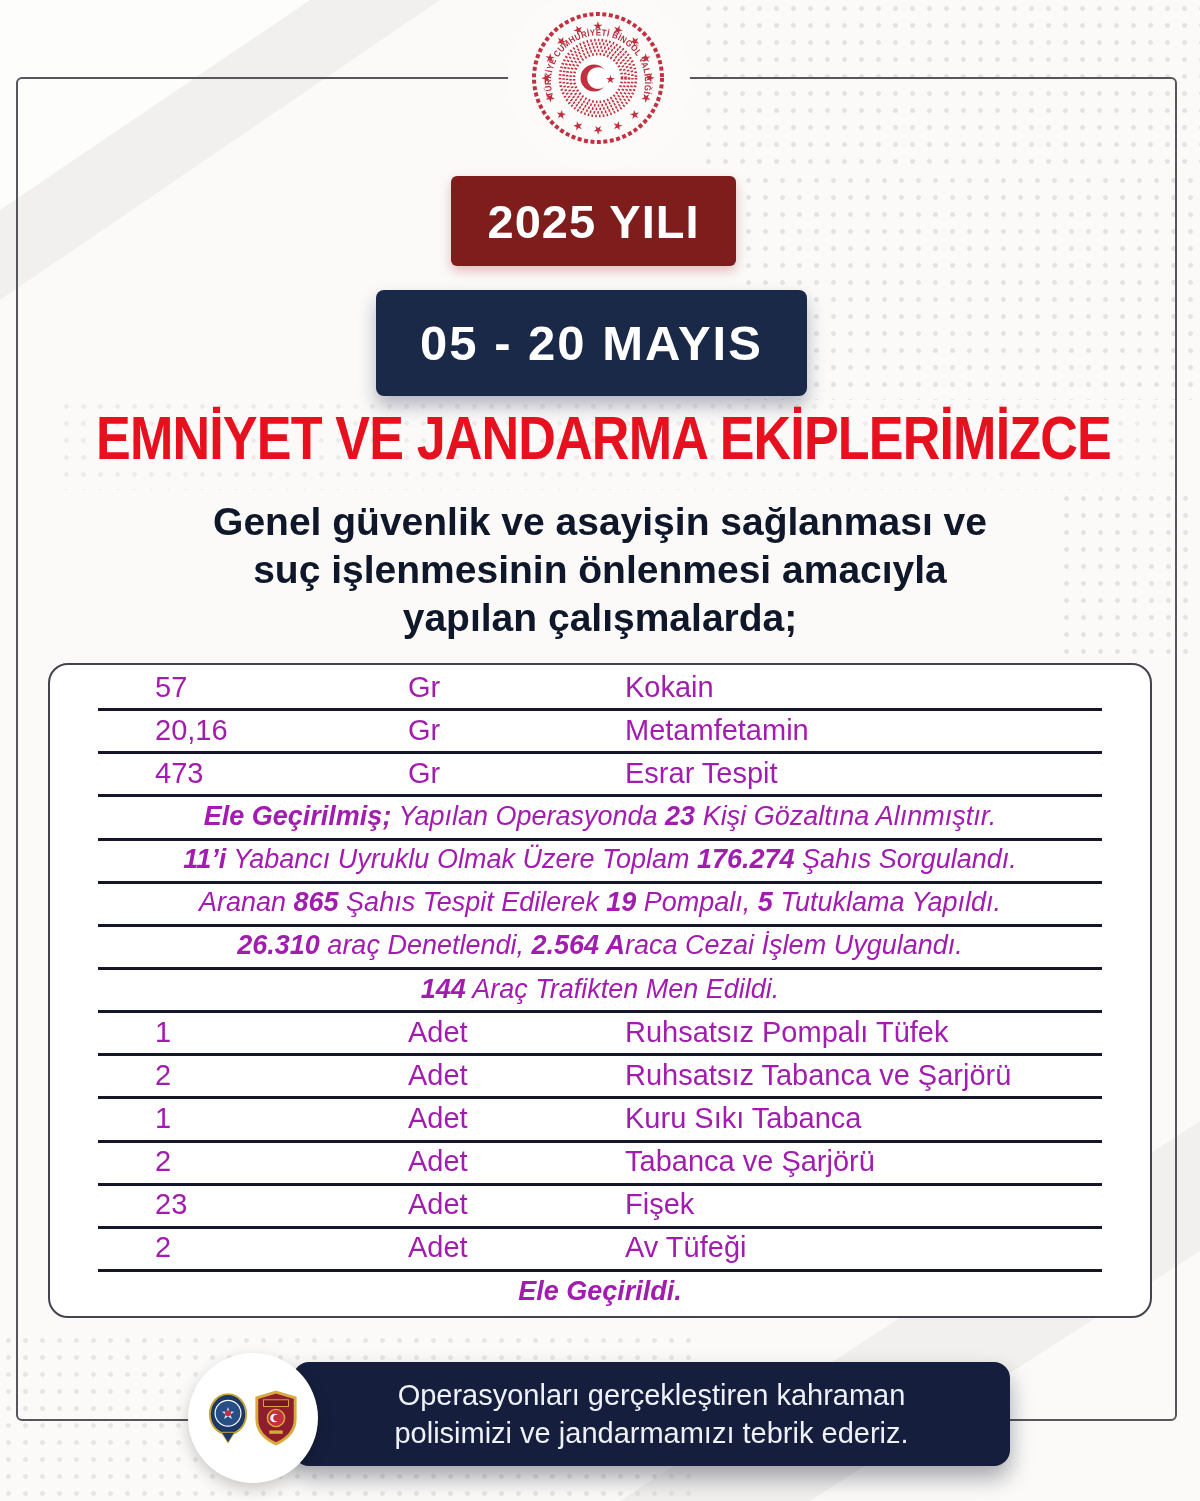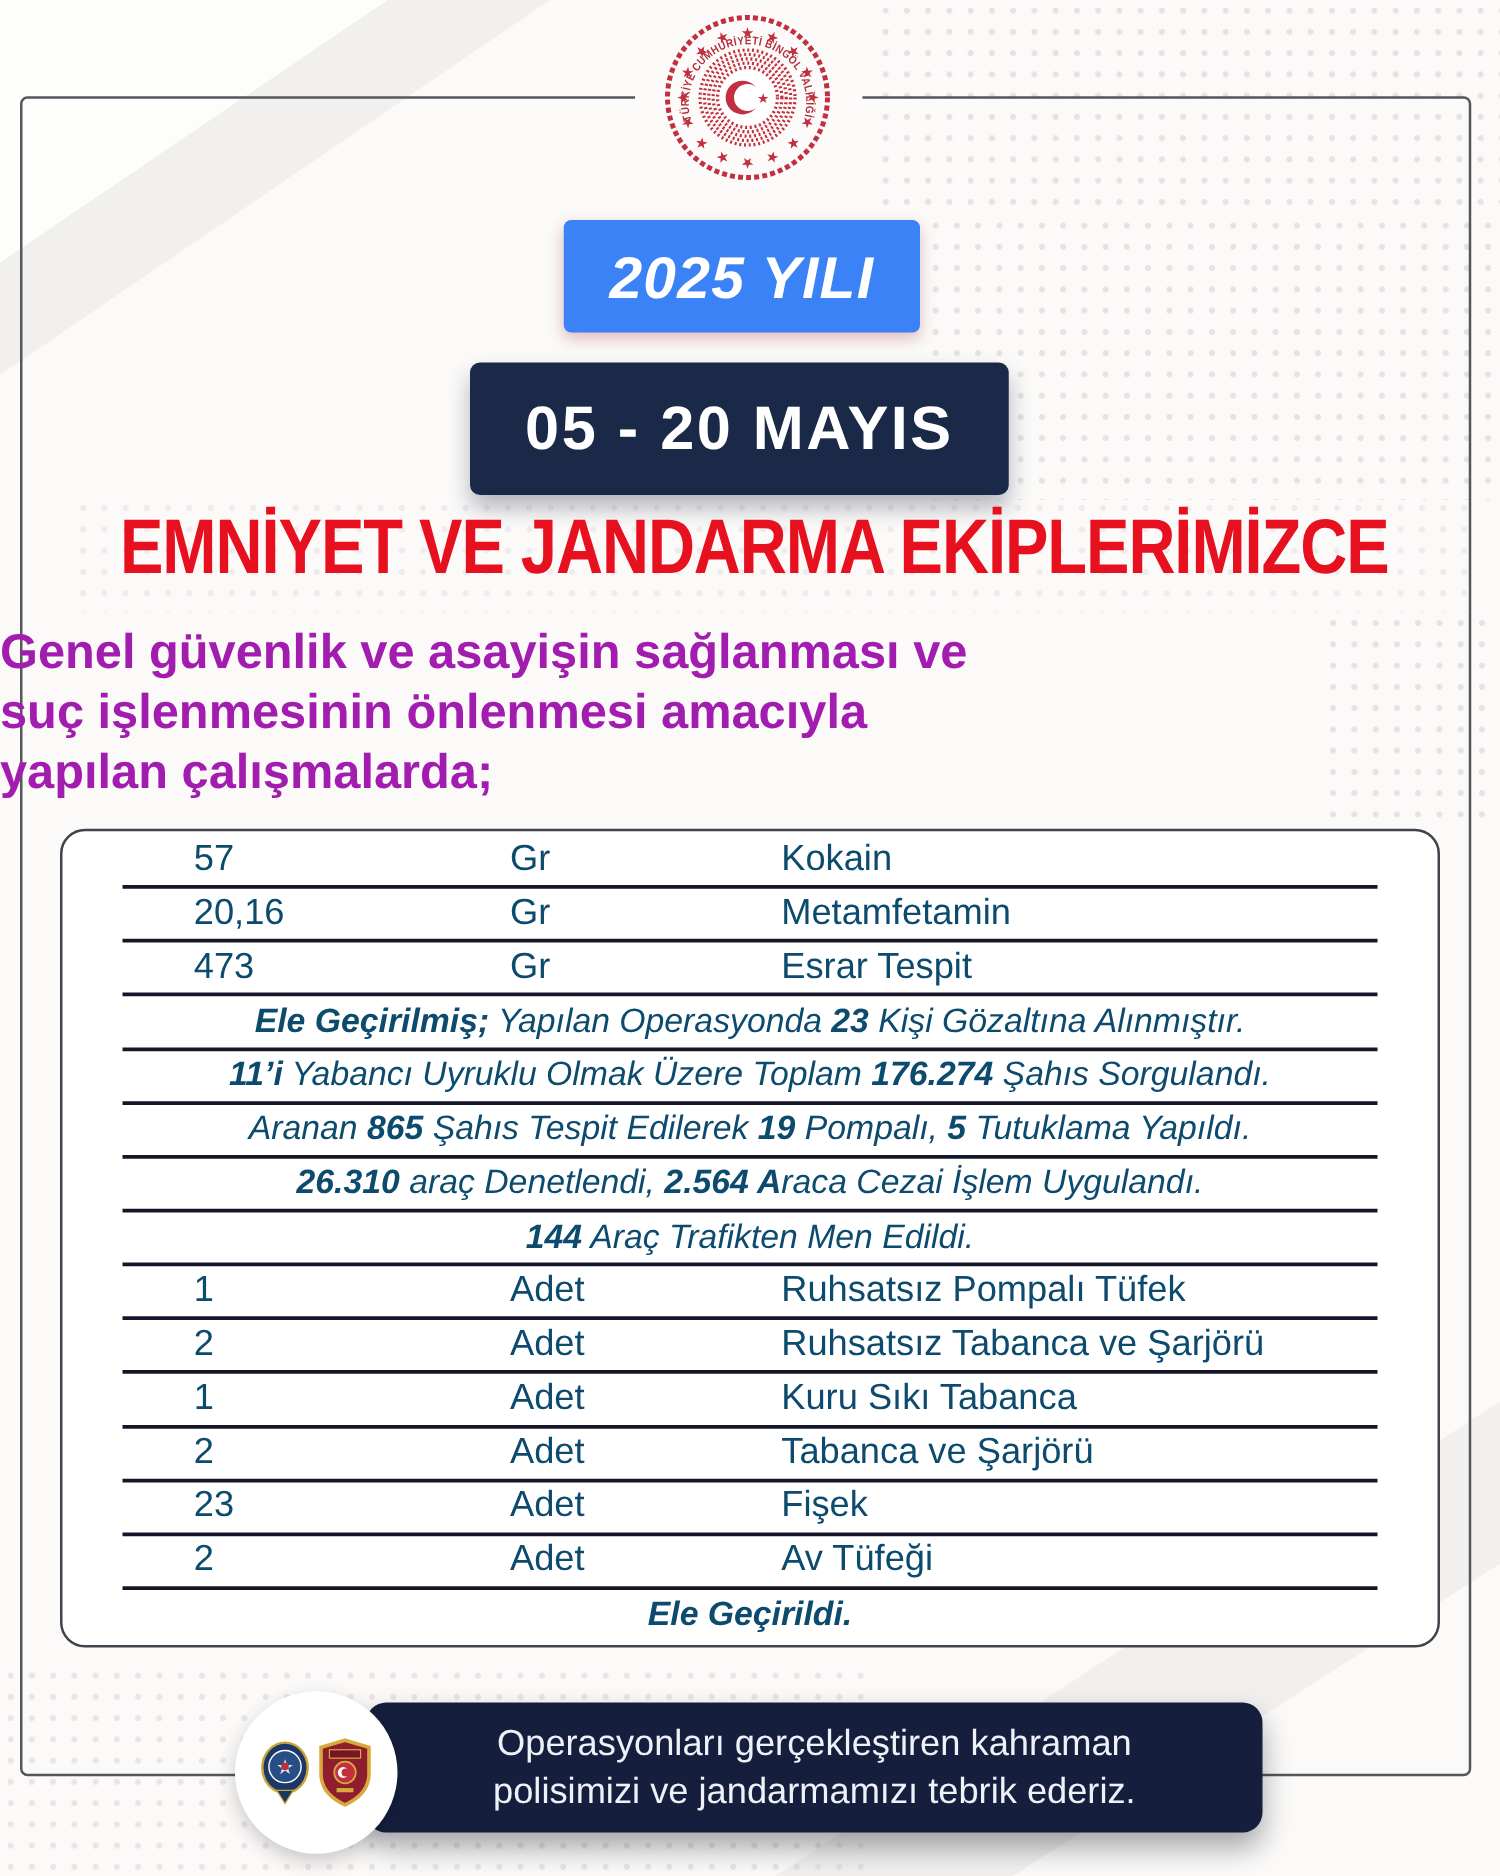--- a/index.html
+++ b/index.html
@@ -27,45 +27,45 @@
   
   .frame{
     position:absolute;left:16px;top:77px;width:1157px;height:1340px;
     border:2px solid #56565d;border-radius:6px;z-index:2;
   }
   
   .seal-bg{position:absolute;left:508px;top:-12px;width:182px;height:182px;border-radius:50%;background:#fcfbfa;z-index:3;}
   .seal{position:absolute;left:530px;top:10px;z-index:4;}
   
   .banner-red{
-    position:absolute;left:451px;top:176px;width:285px;height:90px;background:#3b82f6;border-radius:6px;
+    position:absolute;left:451px;top:176px;width:285px;height:90px;background:#7f1d1d;border-radius:6px;
     display:flex;align-items:center;justify-content:center;color:#ffffff;font-size:47px;font-weight:800;
-    letter-spacing:1px;box-shadow:0 5px 12px rgba(140,10,18,.25);z-index:4;font-style:italic;
+    letter-spacing:1px;box-shadow:0 5px 12px rgba(140,10,18,.25);z-index:4;
   }
   .banner-navy{
     position:absolute;left:376px;top:266px;width:431px;height:106px;background:#1b2948;border-radius:8px;
     display:flex;align-items:center;justify-content:center;color:#ffffff;font-size:49px;font-weight:800;
     letter-spacing:2px;box-shadow:0 10px 18px rgba(15,22,55,.3);z-index:5;margin-top:24px;
   }
   
   .heading{
     position:absolute;left:0;top:402px;width:1200px;text-align:center;color:#e6101f;
     font-size:62px;font-weight:800;letter-spacing:-1px;transform:scaleX(.84);z-index:6;white-space:nowrap;
   }
   .subtitle{
-    position:absolute;left:0;top:498px;width:1200px;text-align:left;color:#a21caf;
+    position:absolute;left:0;top:498px;width:1200px;text-align:center;color:#0f172a;
     font-weight:800;font-size:39px;line-height:48px;z-index:6;
   }
   
   .table{
     position:absolute;left:48px;top:663px;width:1104px;height:655px;box-sizing:border-box;
     background:#ffffff;border:2px solid #43434e;border-radius:20px;
     display:flex;flex-direction:column;padding:2px 0;z-index:6;
   }
-  .trow{flex:1;position:relative;color:#0c4a6e;}
+  .trow{flex:1;position:relative;color:#a21caf;}
   .trow:not(:last-child)::after{
     content:"";position:absolute;left:48px;right:48px;bottom:-1px;height:3px;background:#16162b;
   }
   .c-num,.c-unit,.c-item{position:absolute;top:50%;transform:translateY(-54%);font-size:29px;font-weight:500;white-space:nowrap;}
   .c-num{left:105px;}
   .c-unit{left:358px;}
   .c-item{left:575px;}
   .trow-text{
     position:absolute;left:0;right:0;top:50%;transform:translateY(-54%);
     text-align:center;font-size:27px;font-weight:500;white-space:nowrap;font-style:italic;

